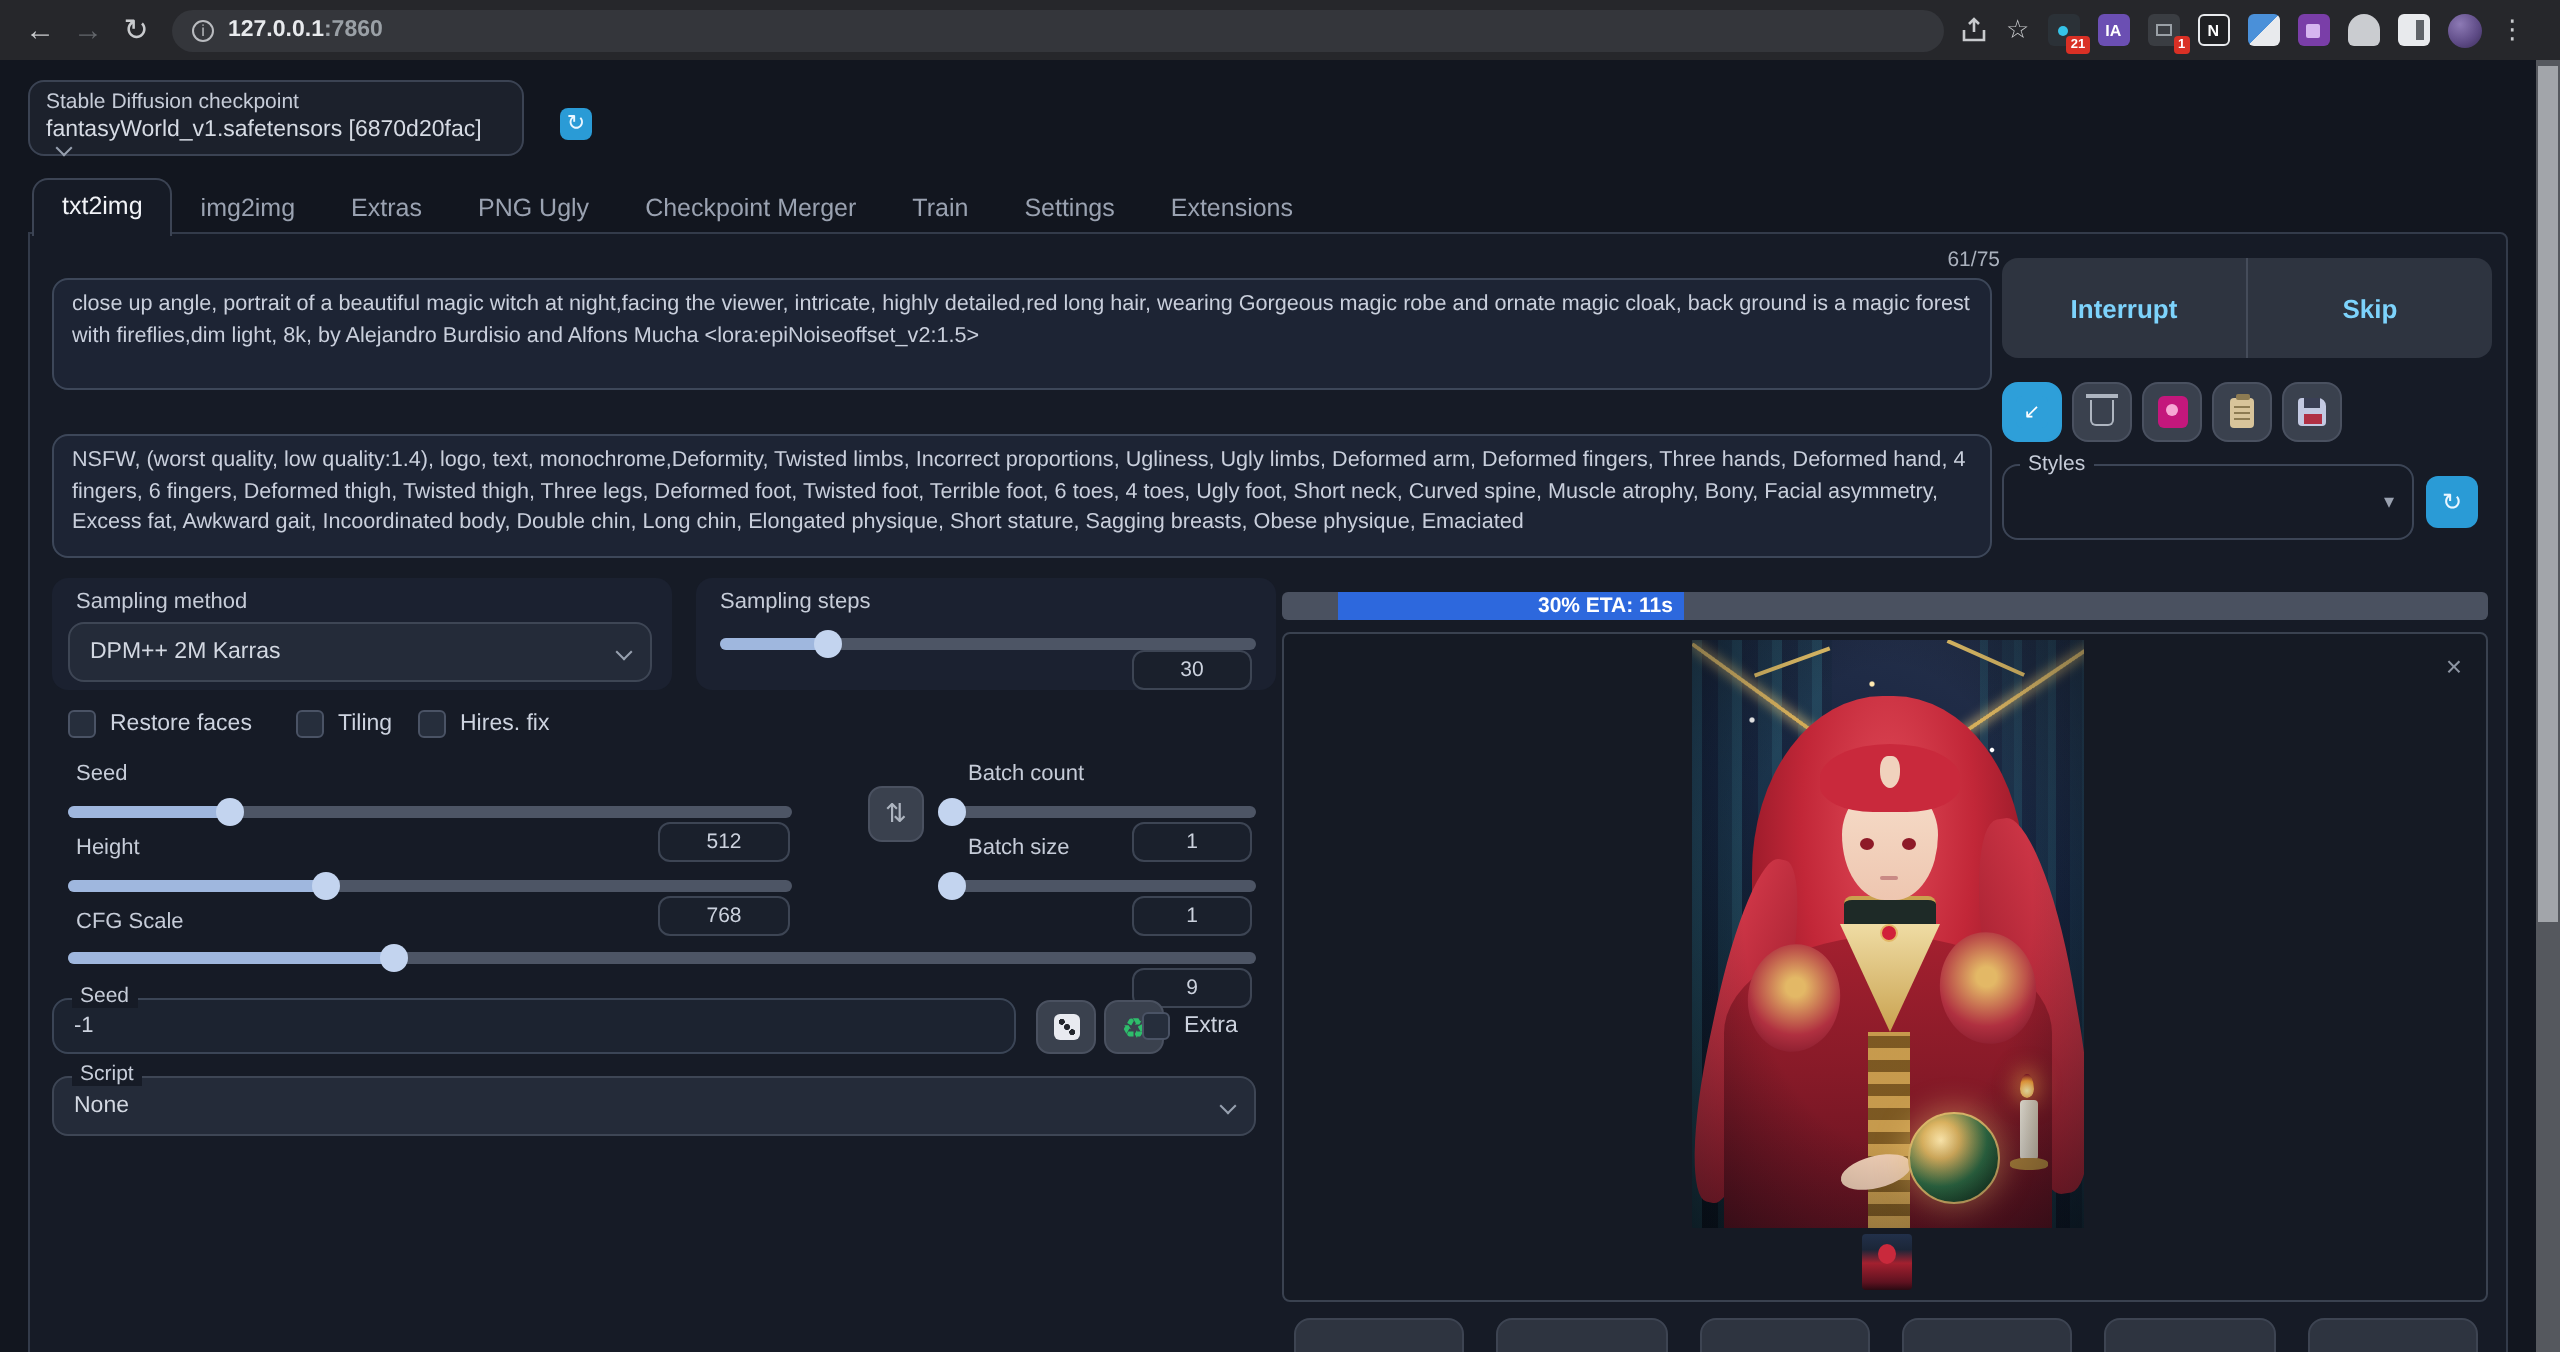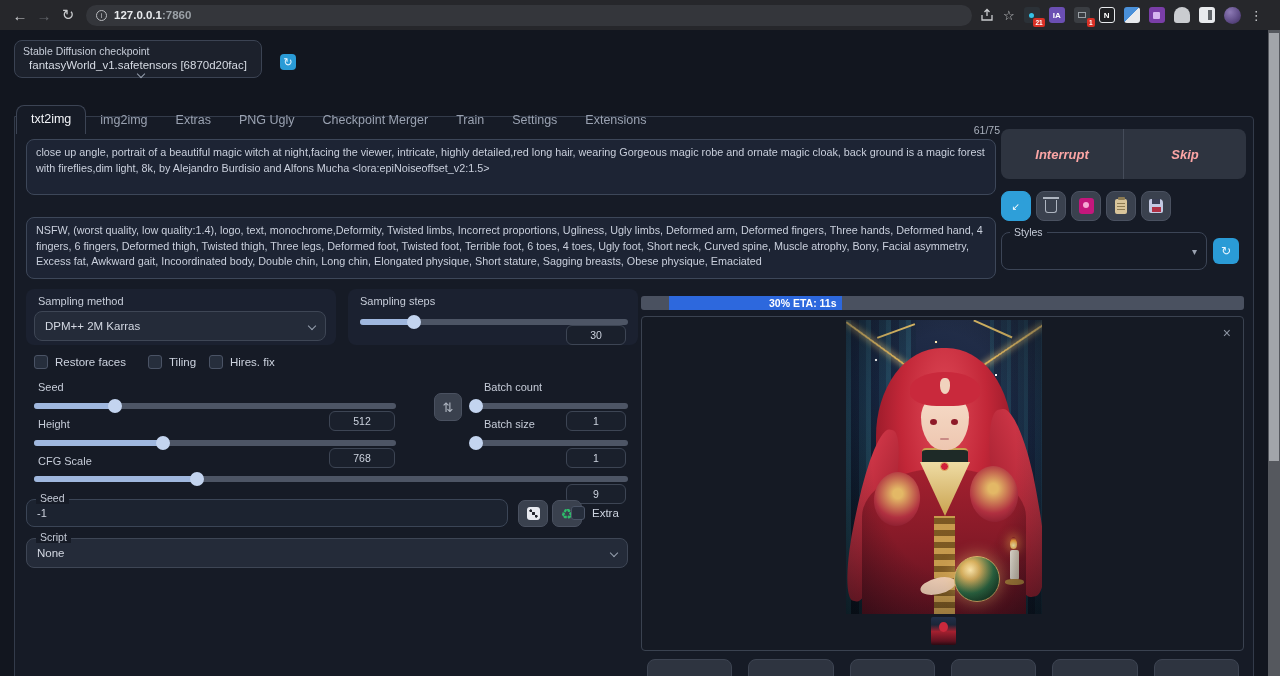--- a/index.html
+++ b/index.html
@@ -31,50 +31,50 @@
   
   .sb-track { position:absolute; right:0; top:30px; width:12px; height:646px; background:#55585e; z-index:9; }
   .sb-thumb { position:absolute; top:3px; left:1px; width:10px; height:428px; background:#a2a5aa; }
 
   
   .app { position:absolute; top:30px; left:0; width:1268px; height:646px; }
 
   .ckpt-block { position:absolute; left:14px; top:10px; width:248px; height:38px; background:#1c212c;
     border:1px solid #3b4353; border-radius:8px; padding:4px 8px; }
   .ckpt-label { font-size:10.5px; color:#c6ccd8; }
-  .ckpt-value { font-size:11.5px; color:#d6dbe4; margin-top:2px; display:flex; align-items:center;flex-direction:column; }
+  .ckpt-value { font-size:11.5px; color:#d6dbe4; margin-top:2px; display:flex; align-items:flex-start;flex-direction:column; }
   .ckpt-value span { flex:1; white-space:nowrap; overflow:hidden; }
   .chev { width:6px; height:6px; border-right:1.5px solid #97a0af; border-bottom:1.5px solid #97a0af;
     transform:rotate(45deg); margin-left:6px; flex:0 0 auto; }
   .blue-btn { background:#2a9bd6; color:#eaf6ff; border-radius:4px; font-size:11px; line-height:1;
     display:flex; align-items:center; justify-content:center; cursor:pointer; }
   .ckpt-refresh { position:absolute; left:280px; top:24px; width:16px; height:16px; }
 
   
-  .tabs { position:absolute; left:16px; top:75px; display:flex; align-items:flex-end; z-index:3;justify-content:center; }
+  .tabs { position:absolute; left:16px; top:59px; display:flex; align-items:flex-end; z-index:3;justify-content:center; }
   .tab { font-size:12.5px; color:#9aa2b1; padding:6px 14px 7px; cursor:pointer; white-space:nowrap; }
   .tab.active { color:#f1f3f7; background:#161b26; border:1px solid #3c4454; border-bottom:none;
     border-radius:8px 8px 0 0; padding-bottom:8px; }
 
   .container { position:absolute; left:14px; top:86px; width:1240px; height:600px; background:#161b26;
     border:1px solid #333b4a; border-radius:0 4px 4px 4px; }
 
   
   .counter { position:absolute; left:925px; top:7px; width:60px; text-align:right; font-size:10.5px; color:#aab1bd; }
   textarea.prompt { position:absolute; left:11px; width:970px; background:#1d2434; border:1px solid #3d4759;
     border-radius:8px; resize:none; color:#c9cfdc; font-size:10.8px; line-height:1.45; padding:5px 9px;
     font-family:"Liberation Sans","DejaVu Sans",sans-serif; outline:none; }
   #prompt-pos { top:22px; height:56px; }
   #prompt-neg { top:100px; height:62px; }
 
   
   .action-col { position:absolute; left:986px; top:12px; width:245px; }
   .btn-group { display:flex; height:50px; background:#2e3440; border-radius:8px; overflow:hidden; }
-  .btn-group .gbtn { flex:1; display:flex; align-items:center; justify-content:center; color:#fca5a5;
-    font-size:13px; font-weight:bold; cursor:pointer;font-style:italic; }
+  .btn-group .gbtn { flex:1; display:flex; align-items:center; justify-content:center; color:#7dd3fc;
+    font-size:13px; font-weight:bold; cursor:pointer; }
   .btn-group .gbtn:first-child { border-right:1px solid #454c5a; }
   .tool-row { position:absolute; top:62px; left:0; display:flex; gap:5px; }
   .tool-btn { width:30px; height:30px; background:#3a414e; border:1px solid #4a5160; border-radius:8px;
     display:flex; align-items:center; justify-content:center; cursor:pointer; }
   .ic-paste { width:16px; height:16px; background:#2e9fd9; border-radius:3px; color:#fff; font-size:10px;
     display:flex; align-items:center; justify-content:center; }
   .ic-trash { width:12px; height:13px; border:1.3px solid #aeb5c0; border-top:none; border-radius:0 0 3px 3px; position:relative; }
   .ic-trash:before { content:""; position:absolute; left:-3px; top:-3px; width:16px; height:2px; background:#aeb5c0; }
   .ic-card { width:15px; height:16px; background:#c4177c; border-radius:3px; position:relative; }
   .ic-card:before { content:""; position:absolute; left:4.5px; top:4px; width:6px; height:6px; border-radius:50%; background:#f7a8d4; }

